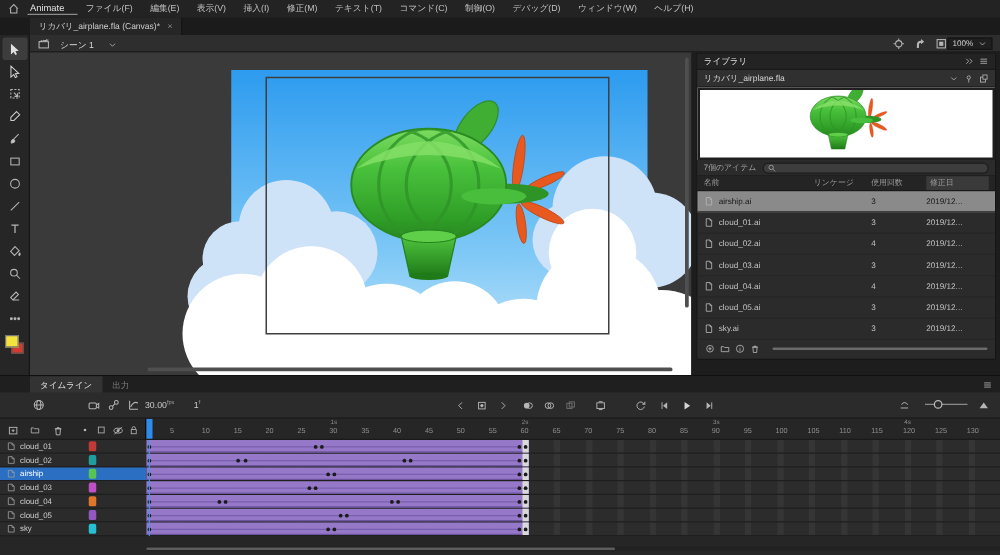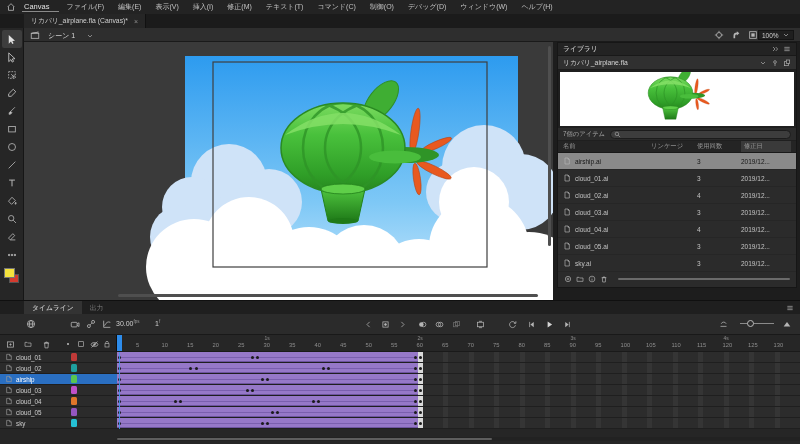--- a/index.html
+++ b/index.html
@@ -106,21 +106,21 @@
 </head>
 <body>
 
 <div id="menubar" class="abs">
   <span class="home icon">
       <svg width="10" height="10" viewBox="0 0 12 12" fill="none" stroke="#b5b5b5" stroke-width="1">
         <path d="M2,6 L6,2 L10,6"></path>
         <path d="M3,5.5 V10 H9 V5.5"></path>
       </svg>
     </span>
-  <span class="appname">Canvas</span>
+  <span class="appname">Animate</span>
   <span id="menu-items" style="display:flex;">
       <span class="menu-item">ファイル(F)</span>
       <span class="menu-item">編集(E)</span>
       <span class="menu-item">表示(V)</span>
       <span class="menu-item">挿入(I)</span>
       <span class="menu-item">修正(M)</span>
       <span class="menu-item">テキスト(T)</span>
       <span class="menu-item">コマンド(C)</span>
       <span class="menu-item">制御(O)</span>
       <span class="menu-item">デバッグ(D)</span>

